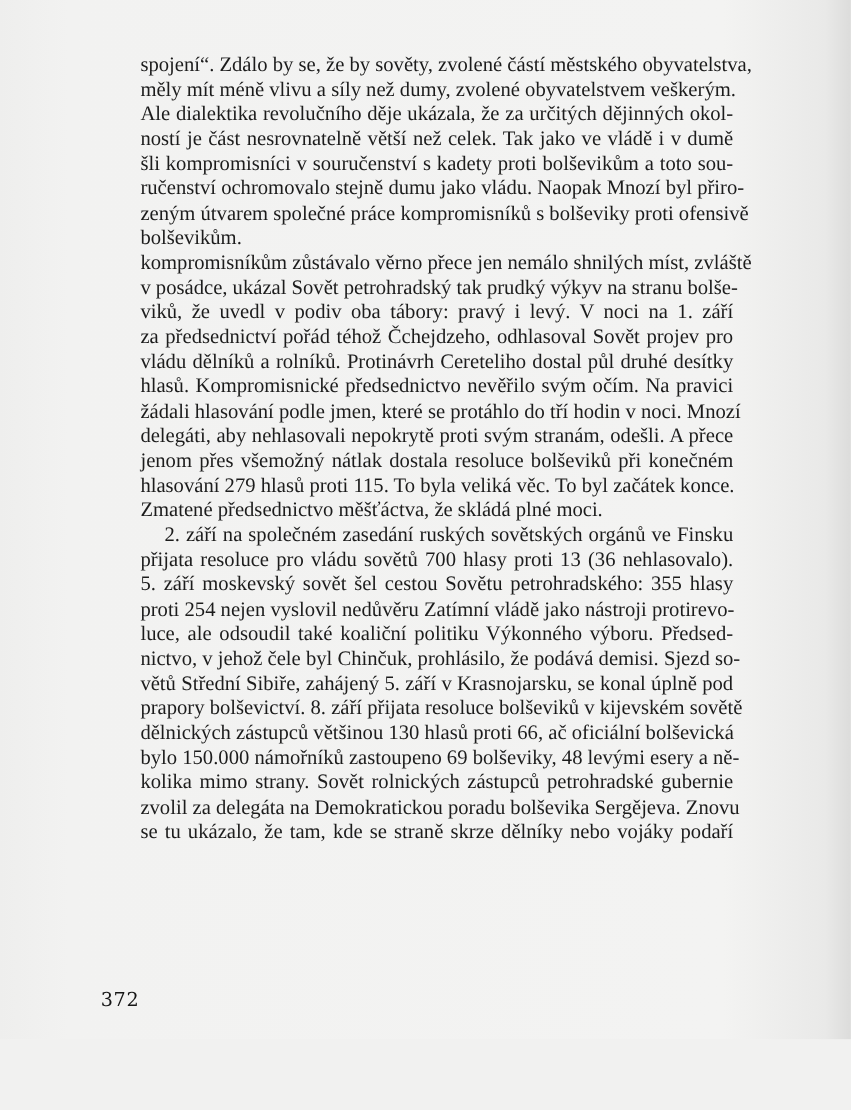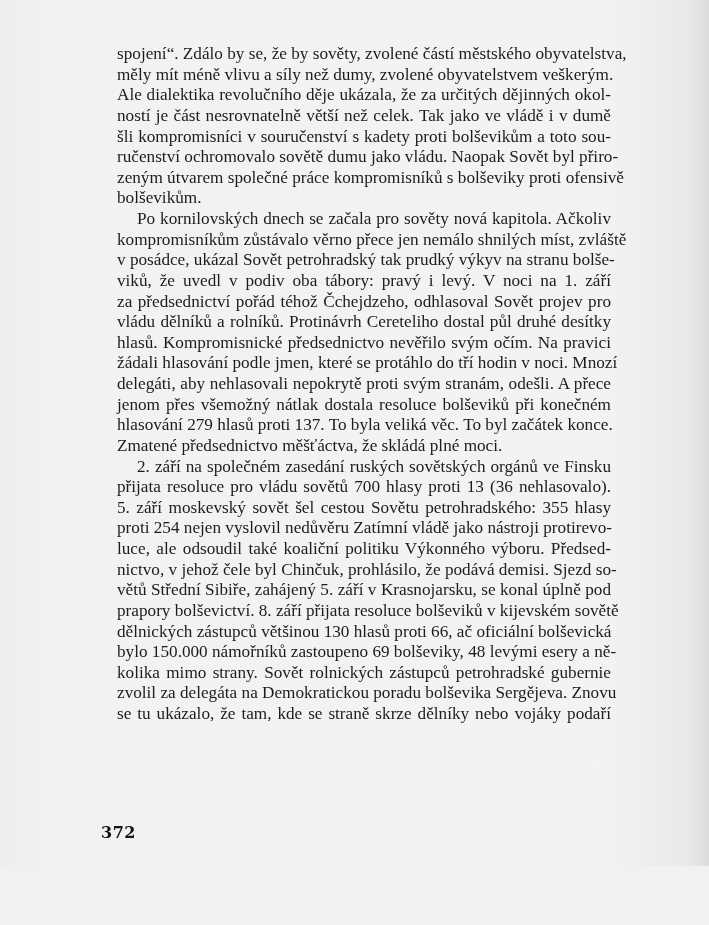--- a/index.html
+++ b/index.html
@@ -37,56 +37,55 @@
     height: 20.63px;
   }
   .line.last {
     text-align-last: left;
   }
   .line.indent {
     padding-left: 20px;
   }
   .page-number {
     position: absolute;
-    left: 101px;
+    left: 84px;
     top: 823px;
     font-family: "DejaVu Serif", "Liberation Serif", serif;
-    font-weight: bold;
+    font-weight: normal;
     font-size: 16px;
     color: #151515;
     letter-spacing: 0.5px;
   }
 </style>
 </head>
 <body>
 
 <div class="page">
   <div class="text-block" id="text-block">
       <div>
         <span class="line">spojení“. Zdálo by se, že by sověty, zvolené částí městského obyvatelstva,</span>
         <span class="line">měly mít méně vlivu a síly než dumy, zvolené obyvatelstvem veškerým.</span>
         <span class="line">Ale dialektika revolučního děje ukázala, že za určitých dějinných okol-</span>
         <span class="line">ností je část nesrovnatelně větší než celek. Tak jako ve vládě i v dumě</span>
         <span class="line">šli kompromisníci v souručenství s kadety proti bolševikům a toto sou-</span>
-        <span class="line">ručenství ochromovalo sovětě dumu jako vládu. Naopak Sovět byl přiro-</span>
+        <span class="line">ručenství ochromovalo stejně dumu jako vládu. Naopak Mnozí byl přiro-</span>
         <span class="line">zeným útvarem společné práce kompromisníků s bolševiky proti ofensivě</span>
         <span class="line last">bolševikům.</span>
       </div>
       <div>
-        <span class="line indent">Po kornilovských dnech se začala pro sověty nová kapitola. Ačkoliv</span>
         <span class="line">kompromisníkům zůstávalo věrno přece jen nemálo shnilých míst, zvláště</span>
         <span class="line">v posádce, ukázal Sovět petrohradský tak prudký výkyv na stranu bolše-</span>
         <span class="line">viků, že uvedl v podiv oba tábory: pravý i levý. V noci na 1. září</span>
         <span class="line">za předsednictví pořád téhož Čchejdzeho, odhlasoval Sovět projev pro</span>
         <span class="line">vládu dělníků a rolníků. Protinávrh Cereteliho dostal půl druhé desítky</span>
         <span class="line">hlasů. Kompromisnické předsednictvo nevěřilo svým očím. Na pravici</span>
         <span class="line">žádali hlasování podle jmen, které se protáhlo do tří hodin v noci. Mnozí</span>
         <span class="line">delegáti, aby nehlasovali nepokrytě proti svým stranám, odešli. A přece</span>
         <span class="line">jenom přes všemožný nátlak dostala resoluce bolševiků při konečném</span>
-        <span class="line">hlasování 279 hlasů proti 137. To byla veliká věc. To byl začátek konce.</span>
+        <span class="line">hlasování 279 hlasů proti 115. To byla veliká věc. To byl začátek konce.</span>
         <span class="line last">Zmatené předsednictvo měšťáctva, že skládá plné moci.</span>
       </div>
       <div>
         <span class="line indent">2. září na společném zasedání ruských sovětských orgánů ve Finsku</span>
         <span class="line">přijata resoluce pro vládu sovětů 700 hlasy proti 13 (36 nehlasovalo).</span>
         <span class="line">5. září moskevský sovět šel cestou Sovětu petrohradského: 355 hlasy</span>
         <span class="line">proti 254 nejen vyslovil nedůvěru Zatímní vládě jako nástroji protirevo-</span>
         <span class="line">luce, ale odsoudil také koaliční politiku Výkonného výboru. Předsed-</span>
         <span class="line">nictvo, v jehož čele byl Chinčuk, prohlásilo, že podává demisi. Sjezd so-</span>
         <span class="line">větů Střední Sibiře, zahájený 5. září v Krasnojarsku, se konal úplně pod</span>

